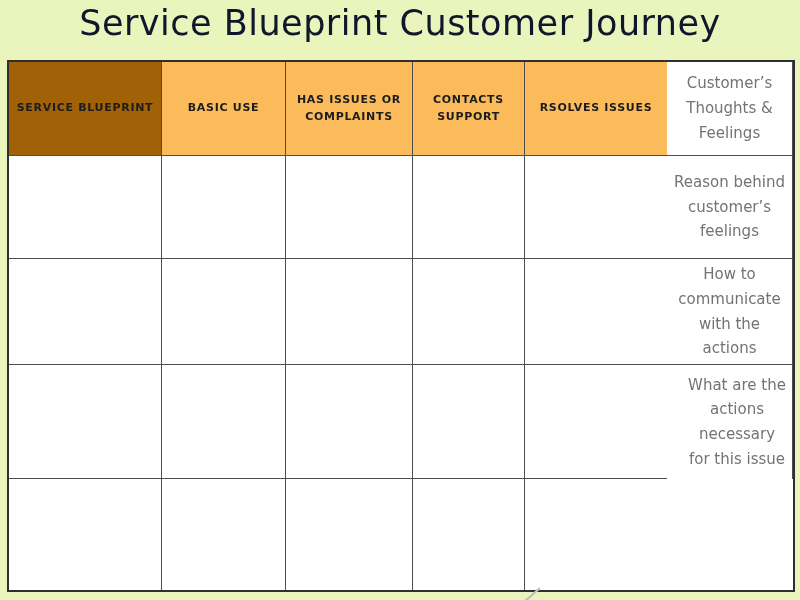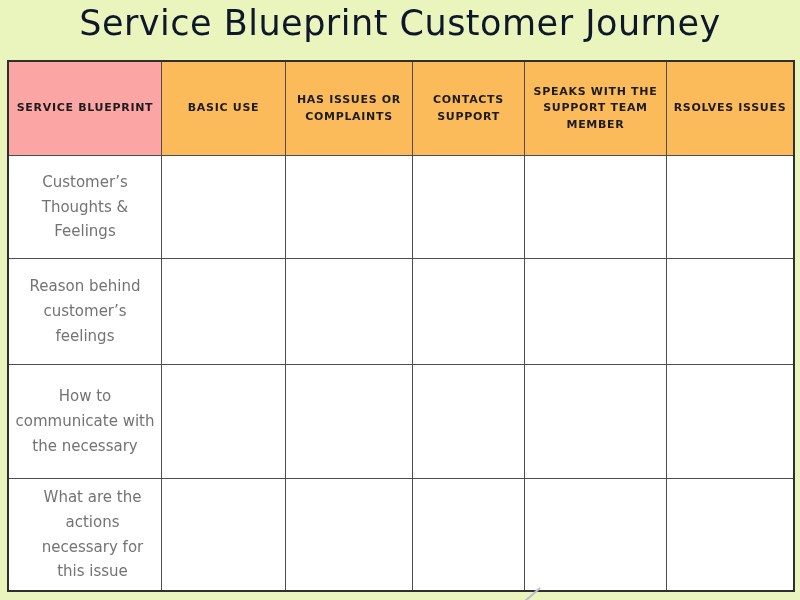--- a/index.html
+++ b/index.html
@@ -49,21 +49,21 @@
   .cell.last-col { border-right: none; }
   .cell.last-row { border-bottom: none; padding-left: 20px; }
   .hdr {
     font-weight: bold;
     font-size: 11px;
     line-height: 1.5;
     letter-spacing: 0.7px;
     color: #1c1c1c;
     padding: 0 2px;
   }
-  .hdr-primary { background: #fca5a5; }
+  .hdr-primary { background: #a16207; }
   .hdr-secondary { background: #FCBB5B; }
   .row-label {
     font-size: 15px;
     line-height: 1.65;
     color: #737373;
     padding: 0 5px;
   }
   .artifact-line {
     position: absolute;
     left: 519px;
@@ -77,38 +77,37 @@
 <div class="canvas">
 
   <div class="page-title">Service Blueprint Customer Journey</div>
 
   <div class="bp-table">
 
     <div class="cell hdr hdr-primary">SERVICE BLUEPRINT</div>
     <div class="cell hdr hdr-secondary">BASIC USE</div>
     <div class="cell hdr hdr-secondary">HAS ISSUES OR COMPLAINTS</div>
     <div class="cell hdr hdr-secondary">CONTACTS SUPPORT</div>
-    <div class="cell hdr hdr-secondary">SPEAKS WITH THE SUPPORT TEAM MEMBER</div>
     <div class="cell hdr hdr-secondary last-col">RSOLVES ISSUES</div>
 
     <div class="cell row-label">Customer’s Thoughts &amp; Feelings</div>
     <div class="cell"></div>
     <div class="cell"></div>
     <div class="cell"></div>
     <div class="cell"></div>
     <div class="cell last-col"></div>
 
     <div class="cell row-label">Reason behind customer’s feelings</div>
     <div class="cell"></div>
     <div class="cell"></div>
     <div class="cell"></div>
     <div class="cell"></div>
     <div class="cell last-col"></div>
 
-    <div class="cell row-label">How to communicate with the necessary</div>
+    <div class="cell row-label">How to communicate with the actions</div>
     <div class="cell"></div>
     <div class="cell"></div>
     <div class="cell"></div>
     <div class="cell"></div>
     <div class="cell last-col"></div>
 
     <div class="cell row-label last-row">What are the actions necessary for this issue</div>
     <div class="cell last-row"></div>
     <div class="cell last-row"></div>
     <div class="cell last-row"></div>

